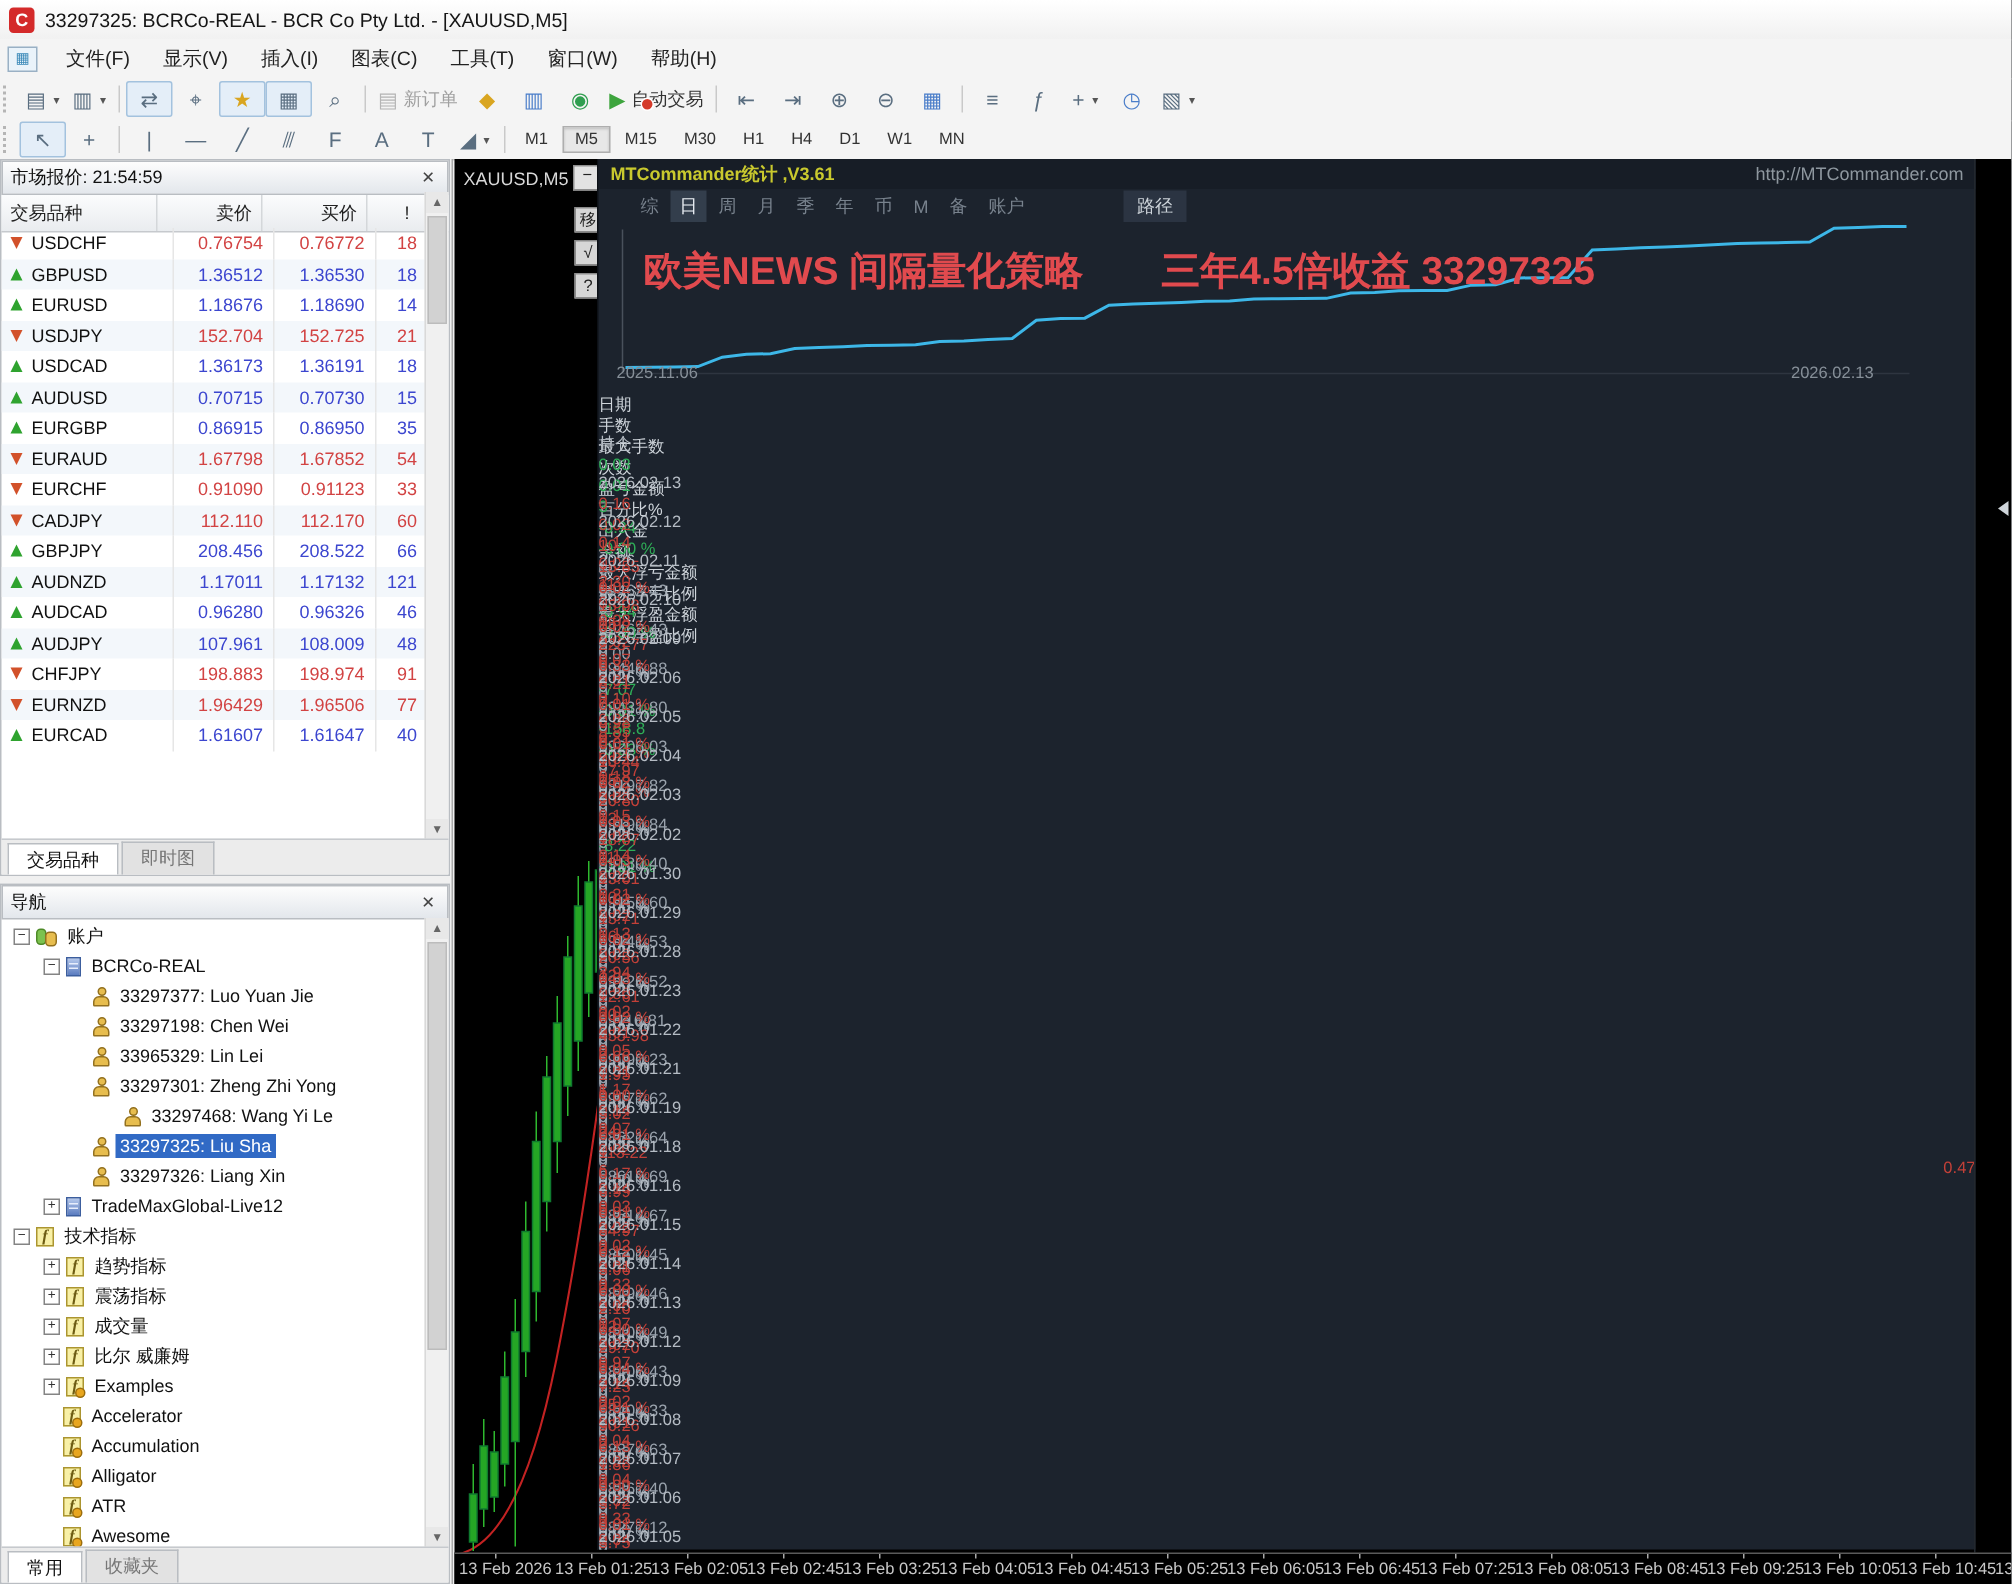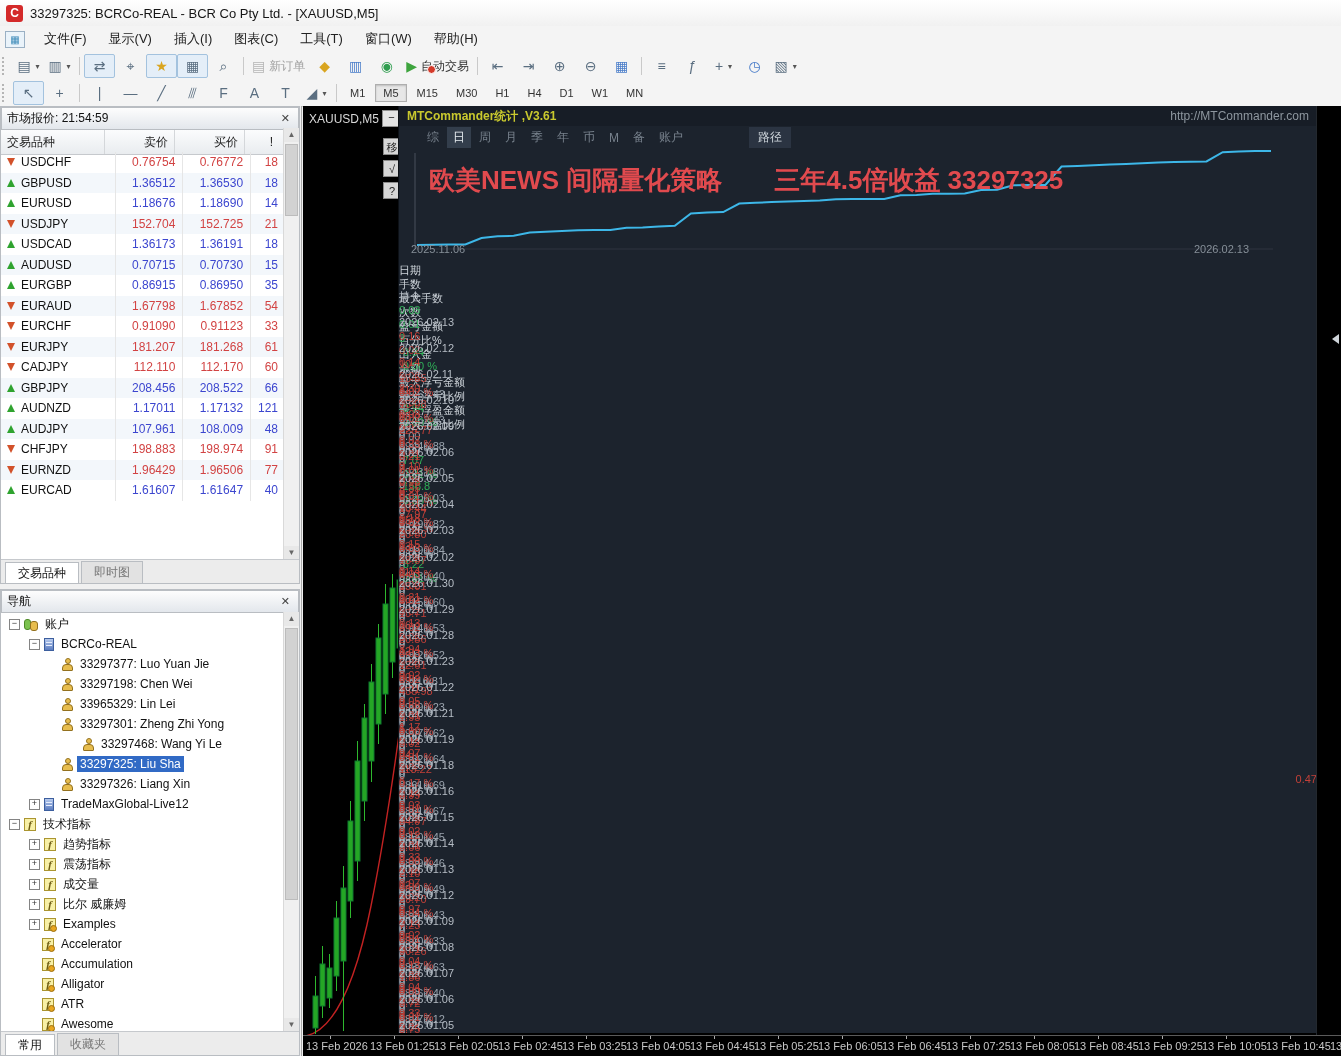--- a/index.html
+++ b/index.html
@@ -346,29 +346,20 @@
               <div class="arr d"></div>
               <div style="display: inline;">EURCHF</div>
             </div>
             <div class="mw-bid">0.91090</div>
             <div class="mw-ask">0.91123</div>
             <div class="mw-spr">33</div>
           </div>
           <div class="mw-row down">
             <div class="mw-sym" style="display: flex;">
               <div class="arr d"></div>
-              <div style="display: inline;">EURJPY</div>
-            </div>
-            <div class="mw-bid">181.207</div>
-            <div class="mw-ask">181.268</div>
-            <div class="mw-spr">61</div>
-          </div>
-          <div class="mw-row down">
-            <div class="mw-sym" style="display: flex;">
-              <div class="arr d"></div>
               <div style="display: inline;">CADJPY</div>
             </div>
             <div class="mw-bid">112.110</div>
             <div class="mw-ask">112.170</div>
             <div class="mw-spr">60</div>
           </div>
           <div class="mw-row up">
             <div class="mw-sym" style="display: flex;">
               <div class="arr u"></div>
               <div style="display: inline;">GBPJPY</div>
@@ -378,20 +369,29 @@
             <div class="mw-spr">66</div>
           </div>
           <div class="mw-row up">
             <div class="mw-sym" style="display: flex;">
               <div class="arr u"></div>
               <div style="display: inline;">AUDNZD</div>
             </div>
             <div class="mw-bid">1.17011</div>
             <div class="mw-ask">1.17132</div>
             <div class="mw-spr">121</div>
+          </div>
+          <div class="mw-row up">
+            <div class="mw-sym" style="display: flex;">
+              <div class="arr u"></div>
+              <div style="display: inline;">AUDCAD</div>
+            </div>
+            <div class="mw-bid">0.96280</div>
+            <div class="mw-ask">0.96326</div>
+            <div class="mw-spr">46</div>
           </div>
           <div class="mw-row up">
             <div class="mw-sym" style="display: flex;">
               <div class="arr u"></div>
               <div style="display: inline;">AUDJPY</div>
             </div>
             <div class="mw-bid">107.961</div>
             <div class="mw-ask">108.009</div>
             <div class="mw-spr">48</div>
           </div>

